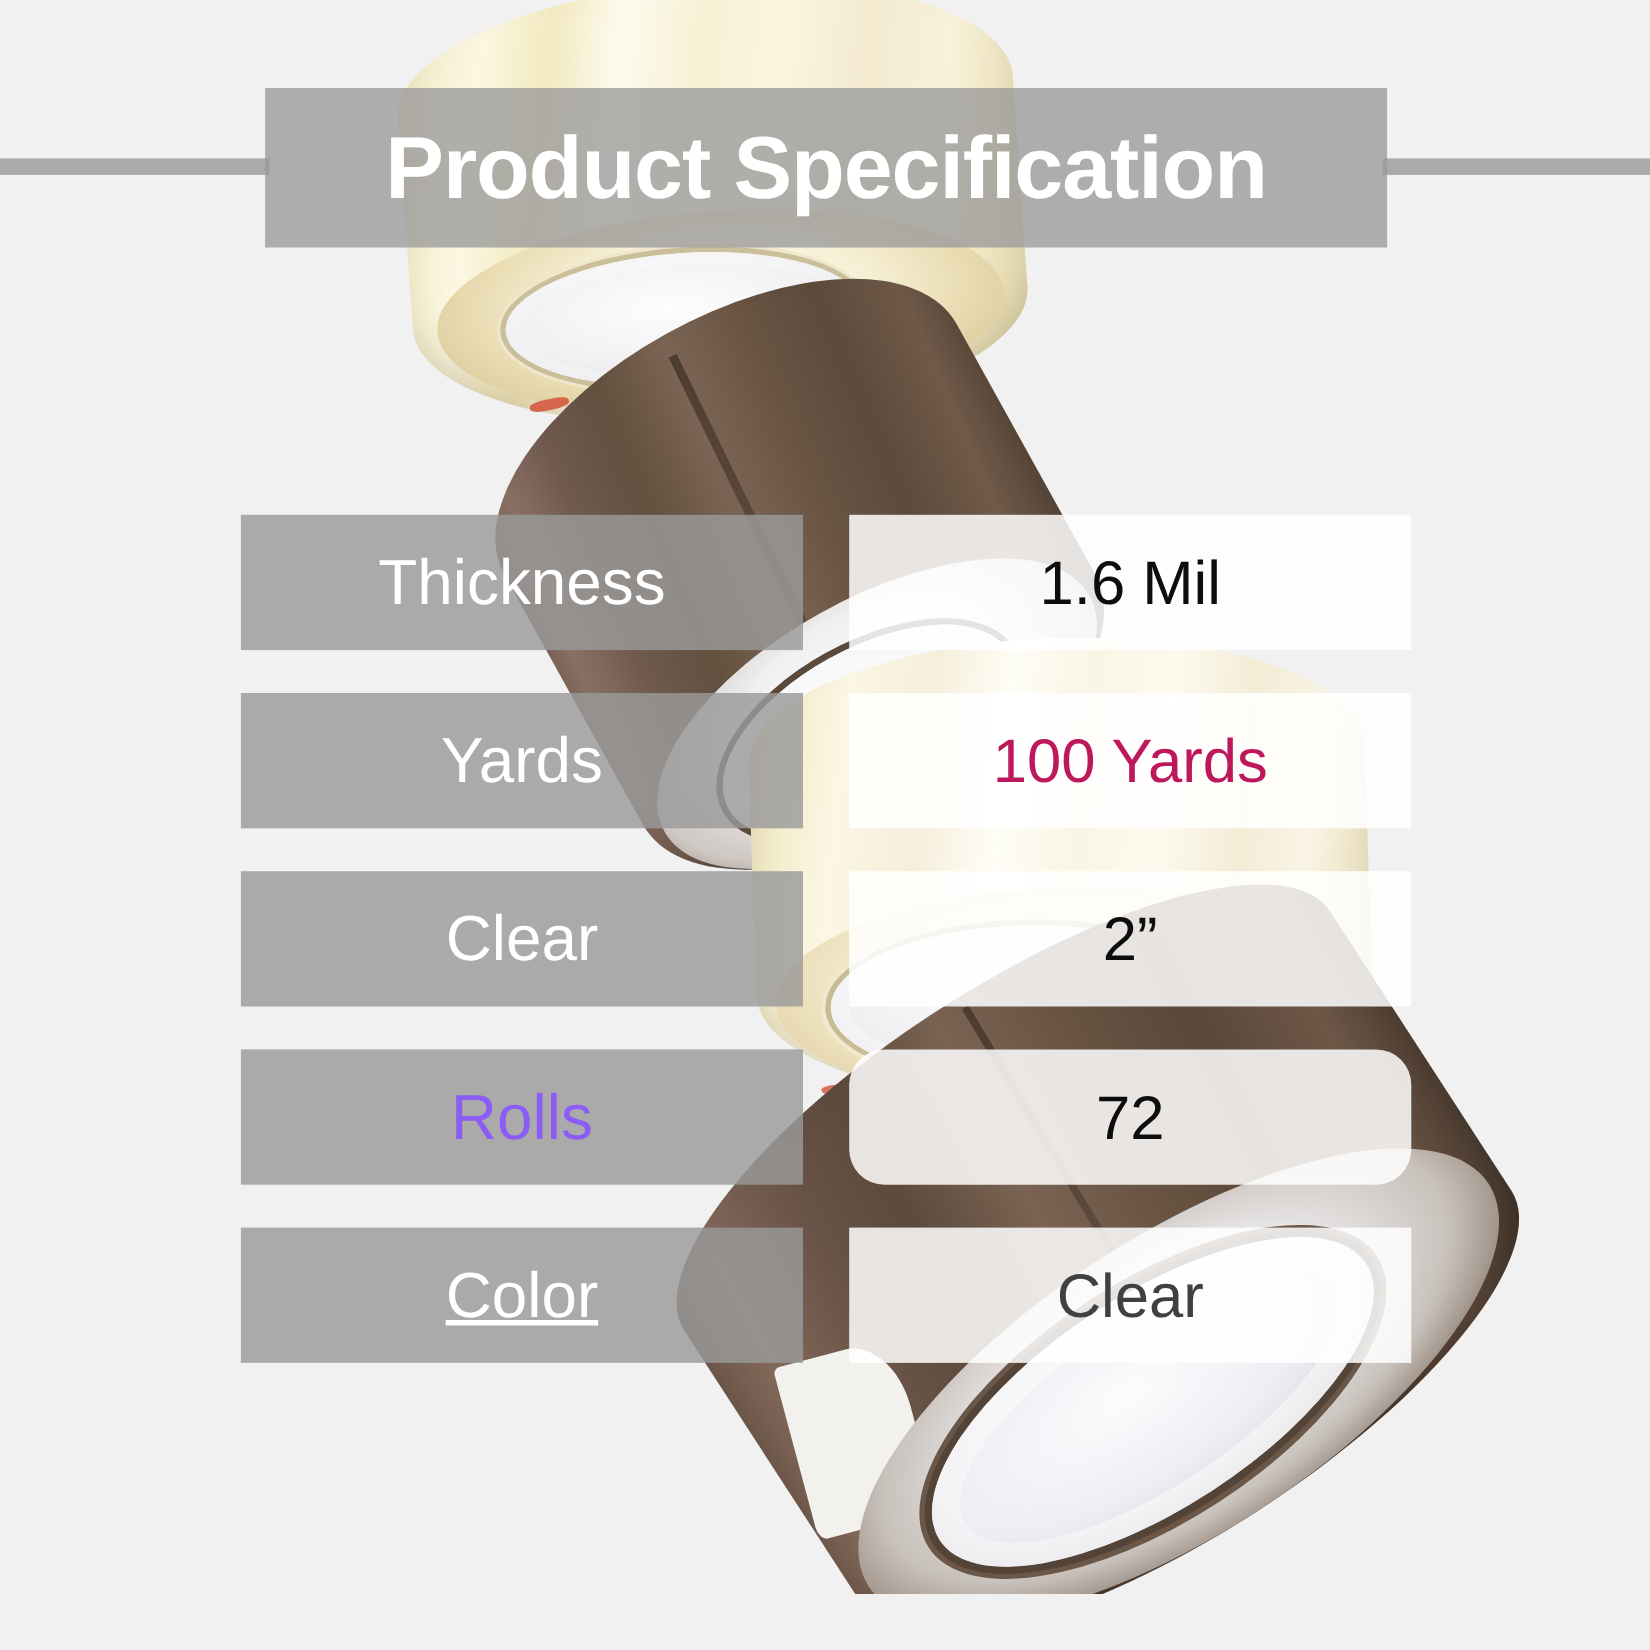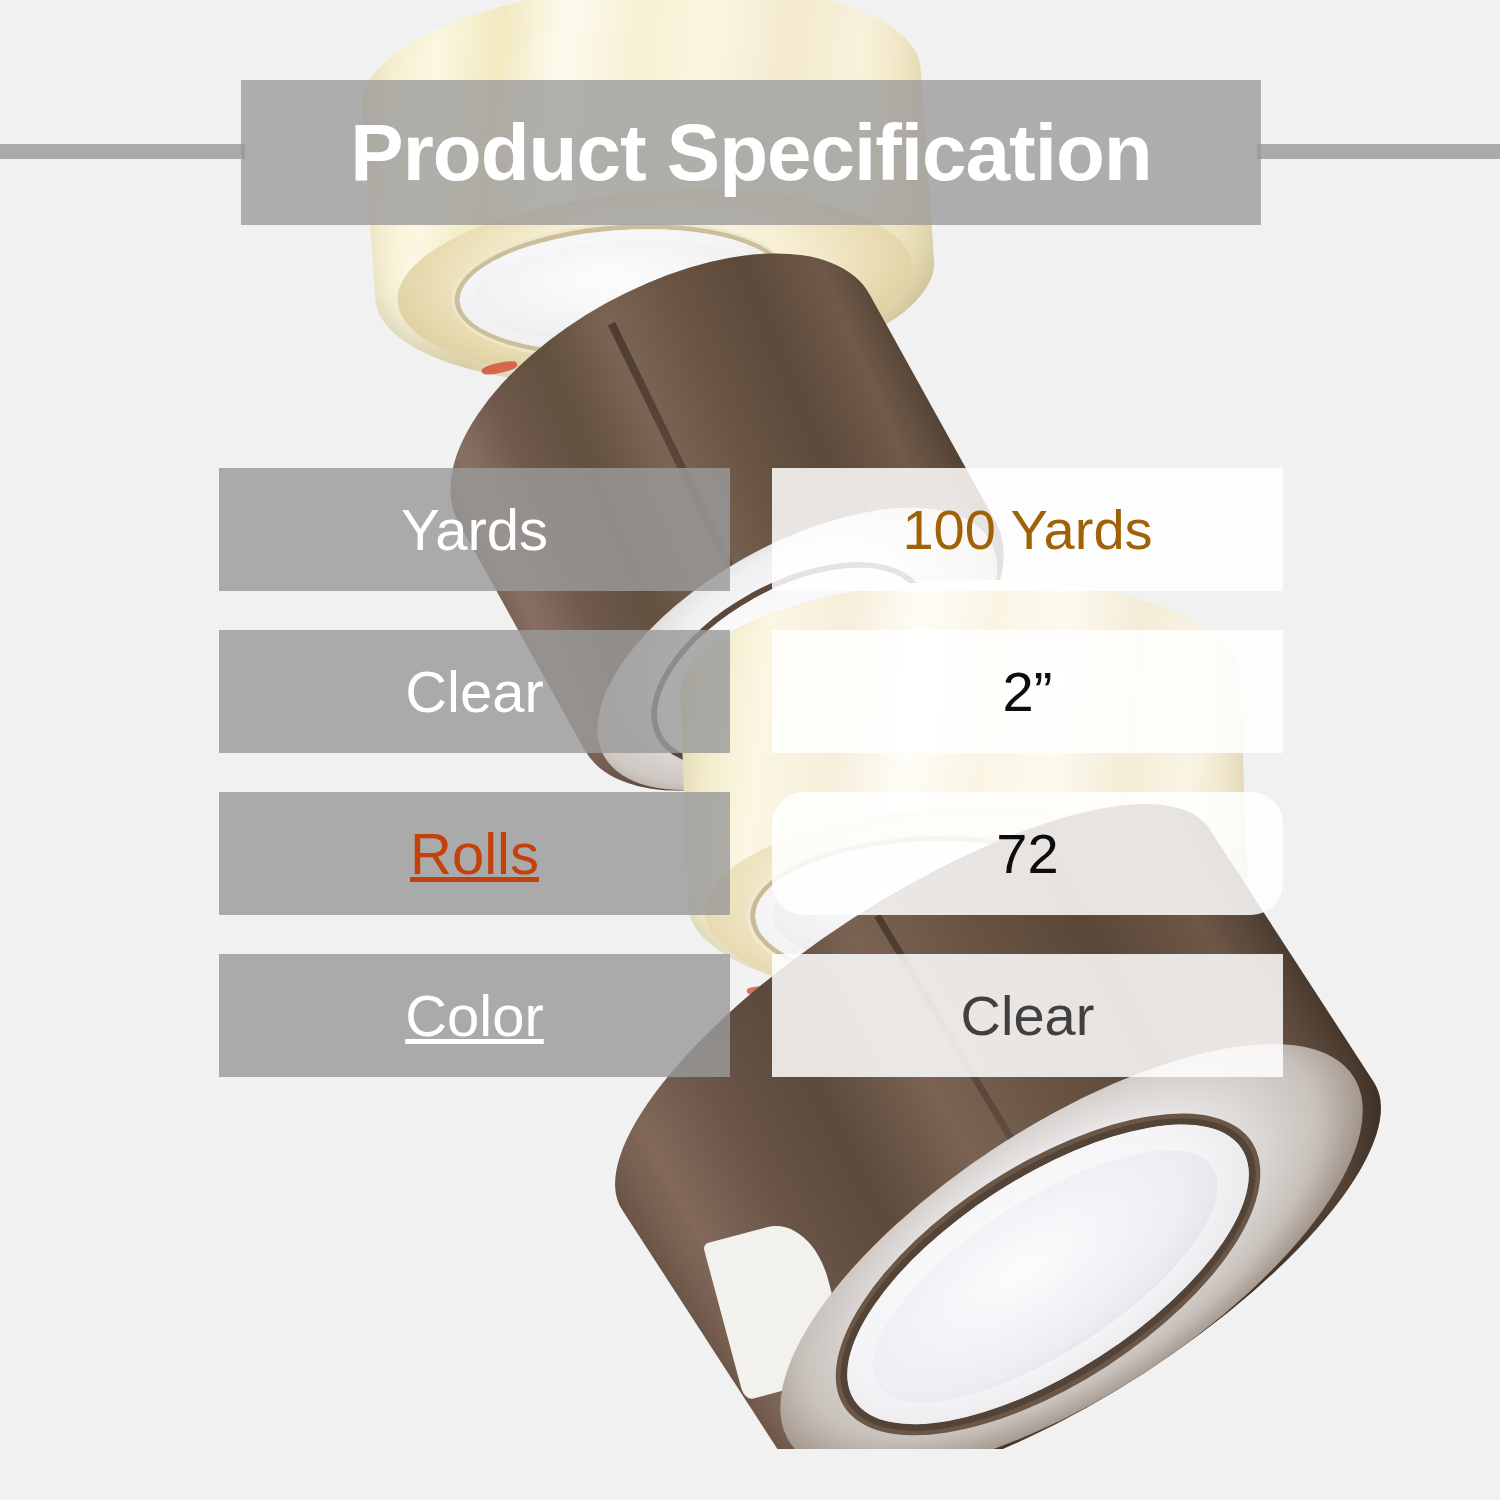--- a/index.html
+++ b/index.html
@@ -335,42 +335,50 @@
 
   <div id="title-rule-left" style="background: rgba(154, 154, 154, 0.82);"></div>
   <div id="title-rule-right" style="background: rgba(154, 154, 154, 0.82);"></div>
 
   <div id="title-banner" style="background: rgba(154, 154, 154, 0.78);">
     <div id="title-text" style="color: rgb(255, 255, 255);">Product Specification</div>
   </div>
 
   <div id="spec-table">
 
+    <div class="spec-row">
+      <div class="spec-label" style="background: rgba(154, 154, 154, 0.82);">
+        <span class="spec-label-text" style="color: rgb(255, 255, 255);">Thickness</span>
+      </div>
+      <div class="spec-value" style="background: rgba(255, 255, 255, 0.85);">
+        <span class="spec-value-text" style="color: rgb(13, 13, 13);">1.6 Mil</span>
+      </div>
+    </div>
 
     <div class="spec-row">
       <div class="spec-label" style="background: rgba(154, 154, 154, 0.82);">
         <span class="spec-label-text" style="color: rgb(255, 255, 255);">Yards</span>
       </div>
       <div class="spec-value" style="background: rgba(255, 255, 255, 0.85);">
-        <span class="spec-value-text" style="color: #a16207;">100 Yards</span>
+        <span class="spec-value-text" style="color: #be185d;">100 Yards</span>
       </div>
     </div>
 
     <div class="spec-row">
       <div class="spec-label" style="background: rgba(154, 154, 154, 0.82);">
         <span class="spec-label-text" style="color: rgb(255, 255, 255);">Clear</span>
       </div>
       <div class="spec-value" style="background: rgba(255, 255, 255, 0.85);">
         <span class="spec-value-text" style="color: rgb(13, 13, 13);">2”</span>
       </div>
     </div>
 
     <div class="spec-row">
       <div class="spec-label" style="background: rgba(154, 154, 154, 0.82);">
-        <span class="spec-label-text" style="color: #c2410c; text-decoration: underline;">Rolls</span>
+        <span class="spec-label-text" style="color: #8b5cf6;">Rolls</span>
       </div>
       <div class="spec-value" style="background: rgba(255, 255, 255, 0.85); border-radius: 32px;">
         <span class="spec-value-text" style="color: rgb(13, 13, 13);">72</span>
       </div>
     </div>
 
     <div class="spec-row">
       <div class="spec-label" style="background: rgba(154, 154, 154, 0.82);">
         <span class="spec-label-text" style="color: rgb(255, 255, 255); text-decoration: underline;">Color</span>
       </div>

